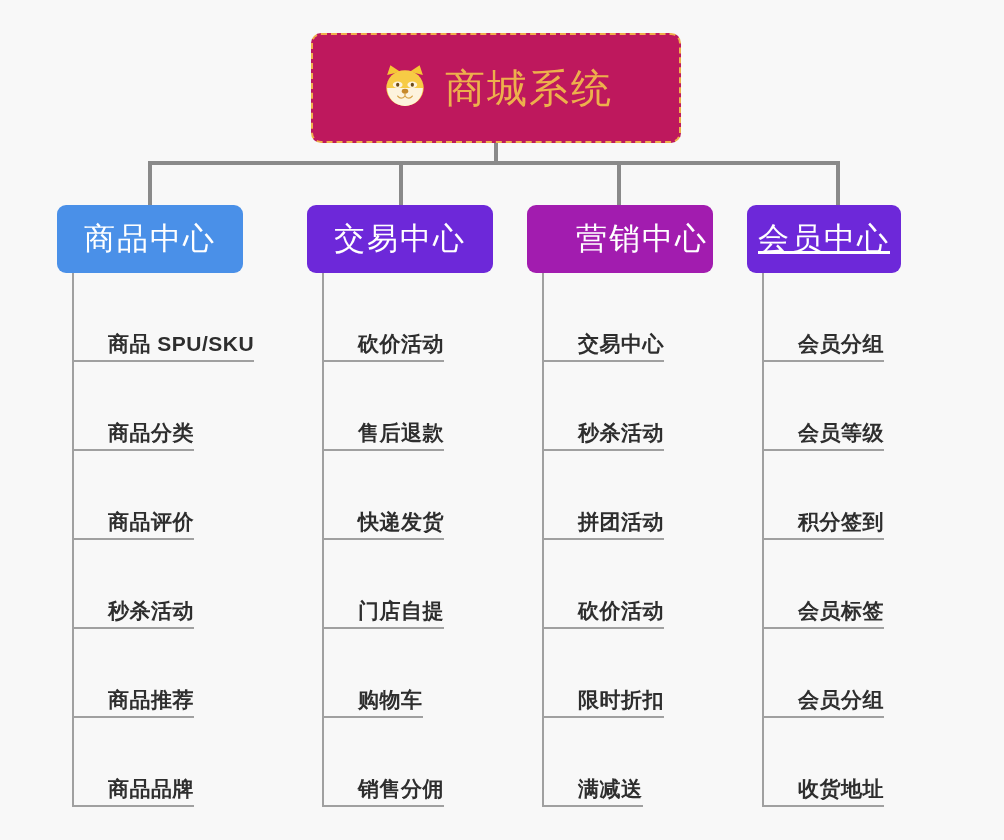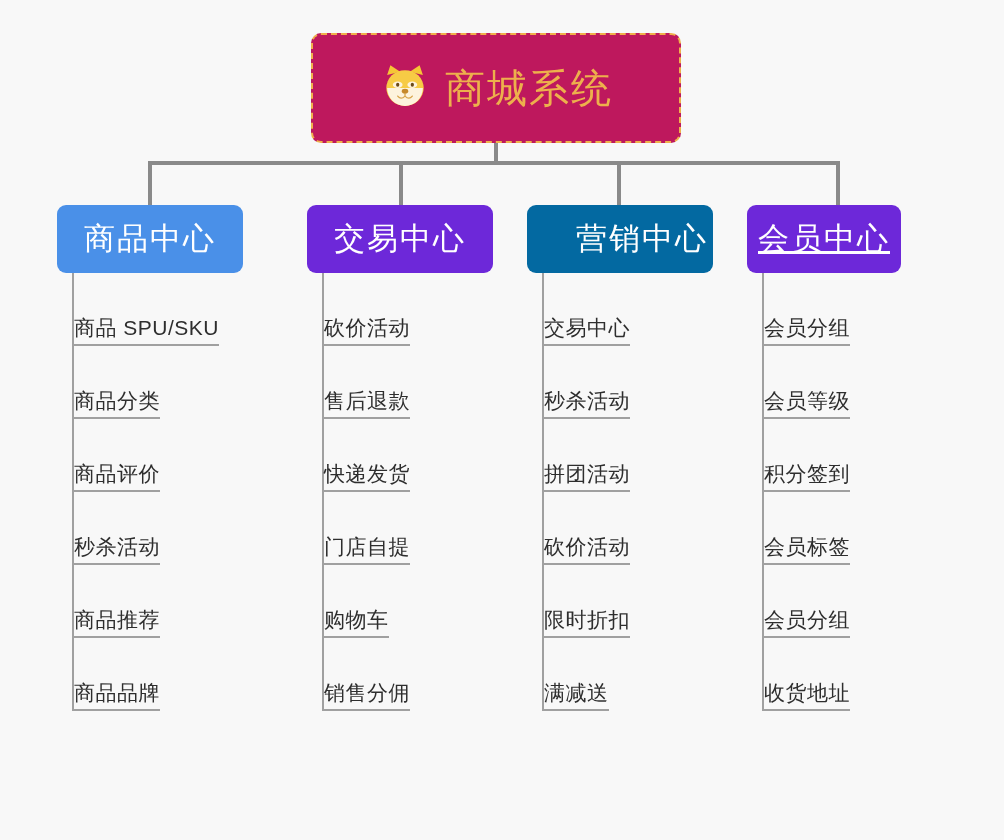--- a/index.html
+++ b/index.html
@@ -78,36 +78,38 @@
     display: flex;
     align-items: center;
     justify-content: center;
     color: #ffffff;
     font-size: 31px;
     letter-spacing: 2px;
     box-sizing: border-box;
   }
   .branch-1 .branch-header { width: 186px; background: #4a90e8; }
   .branch-2 .branch-header { width: 186px; background: #6d28d9; }
-  .branch-3 .branch-header { width: 186px; background: #0369a1; padding-left: 44px; }
+  .branch-3 .branch-header { width: 186px; background: #a21caf; padding-left: 44px; }
   .branch-4 .branch-header { width: 154px; background: #6d28d9; text-decoration: underline; }
 
   
   .leaf-list {
     position: relative;
     margin-left: 15px;
     padding-left: 0;
     border-left: 2px solid #a0a0a0;
   }
   .leaf-item {
     position: relative;
-    height: 73px;
+    height: 89px;
     display: flex;
     align-items: flex-end;
+    padding-left: 34px;
     box-sizing: border-box;
+    font-weight: bold;
   }
   .leaf-label {
     font-size: 21px;
     color: #2e2e2e;
     line-height: 1.05;
     padding-bottom: 5px;
     border-bottom: 2px solid #a0a0a0;
     white-space: nowrap;
     letter-spacing: 0.5px;
   }

